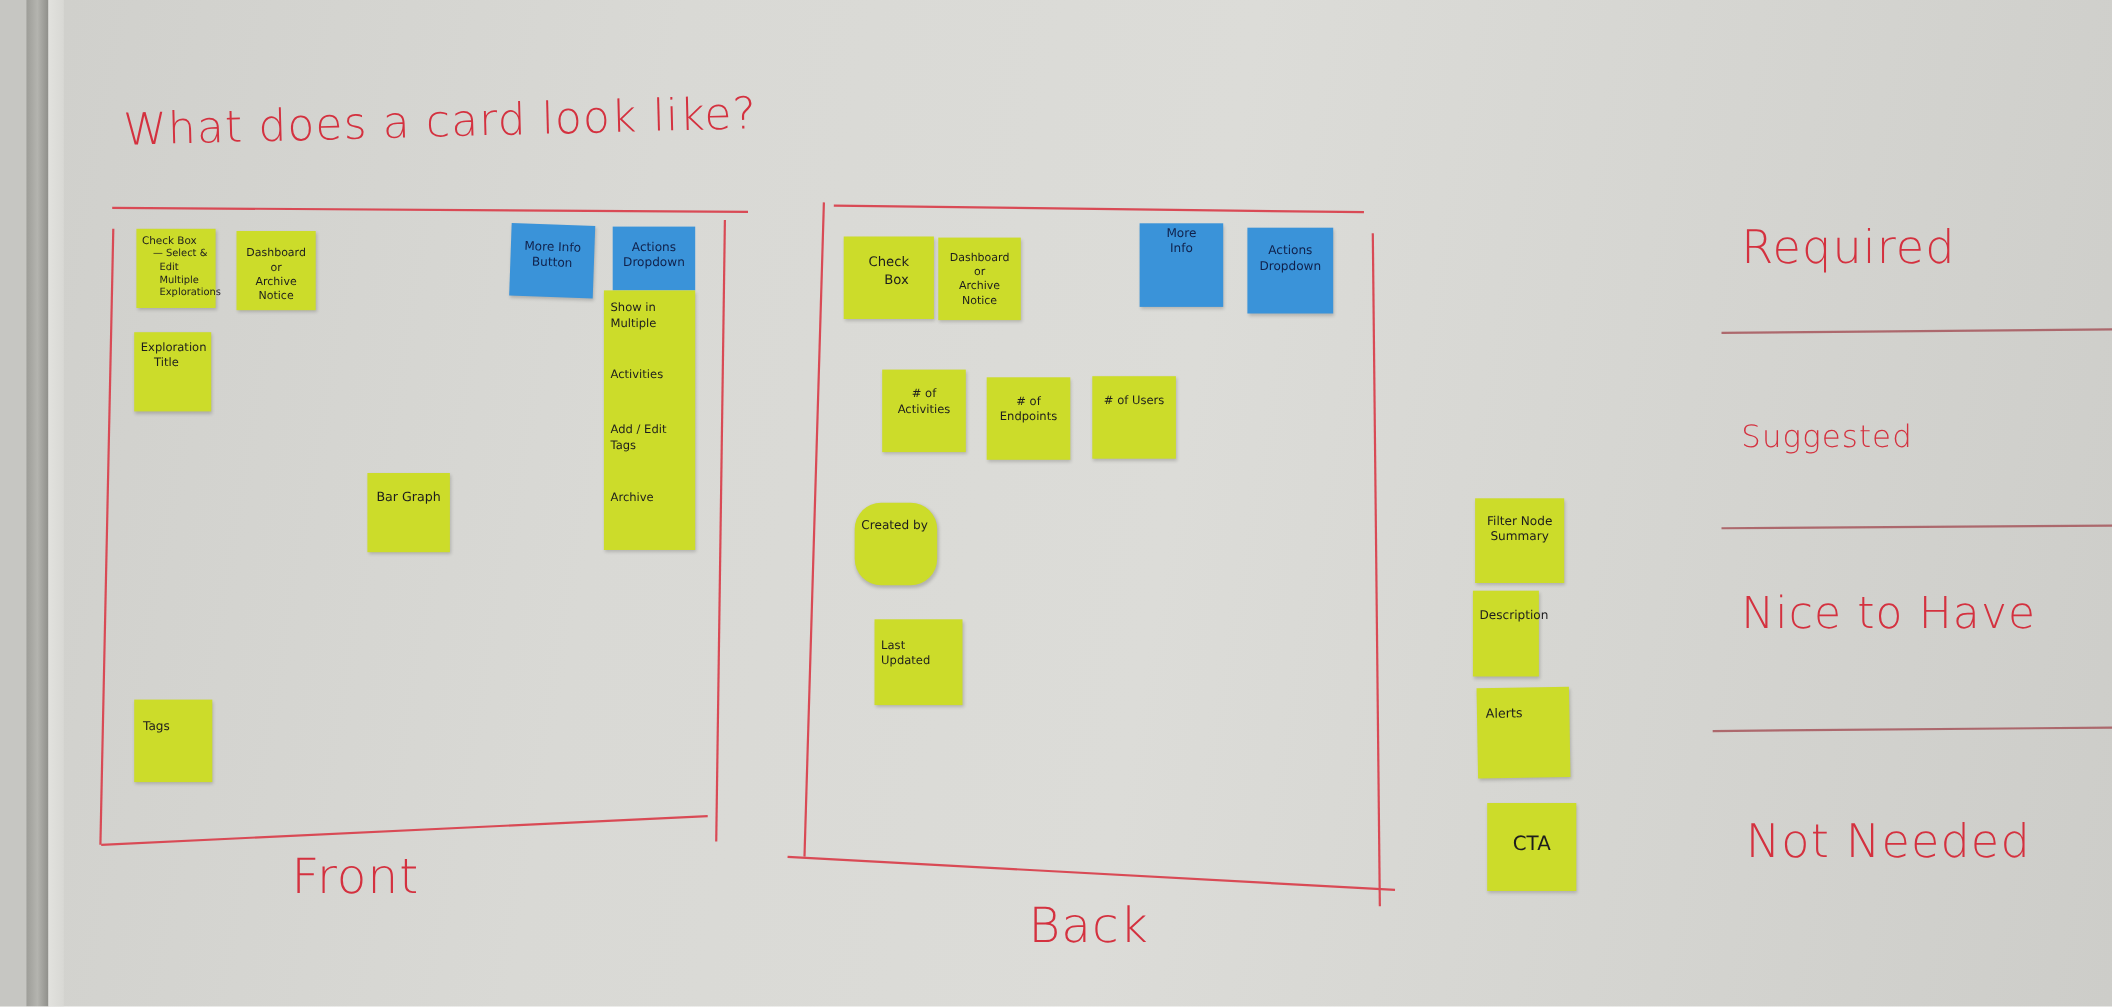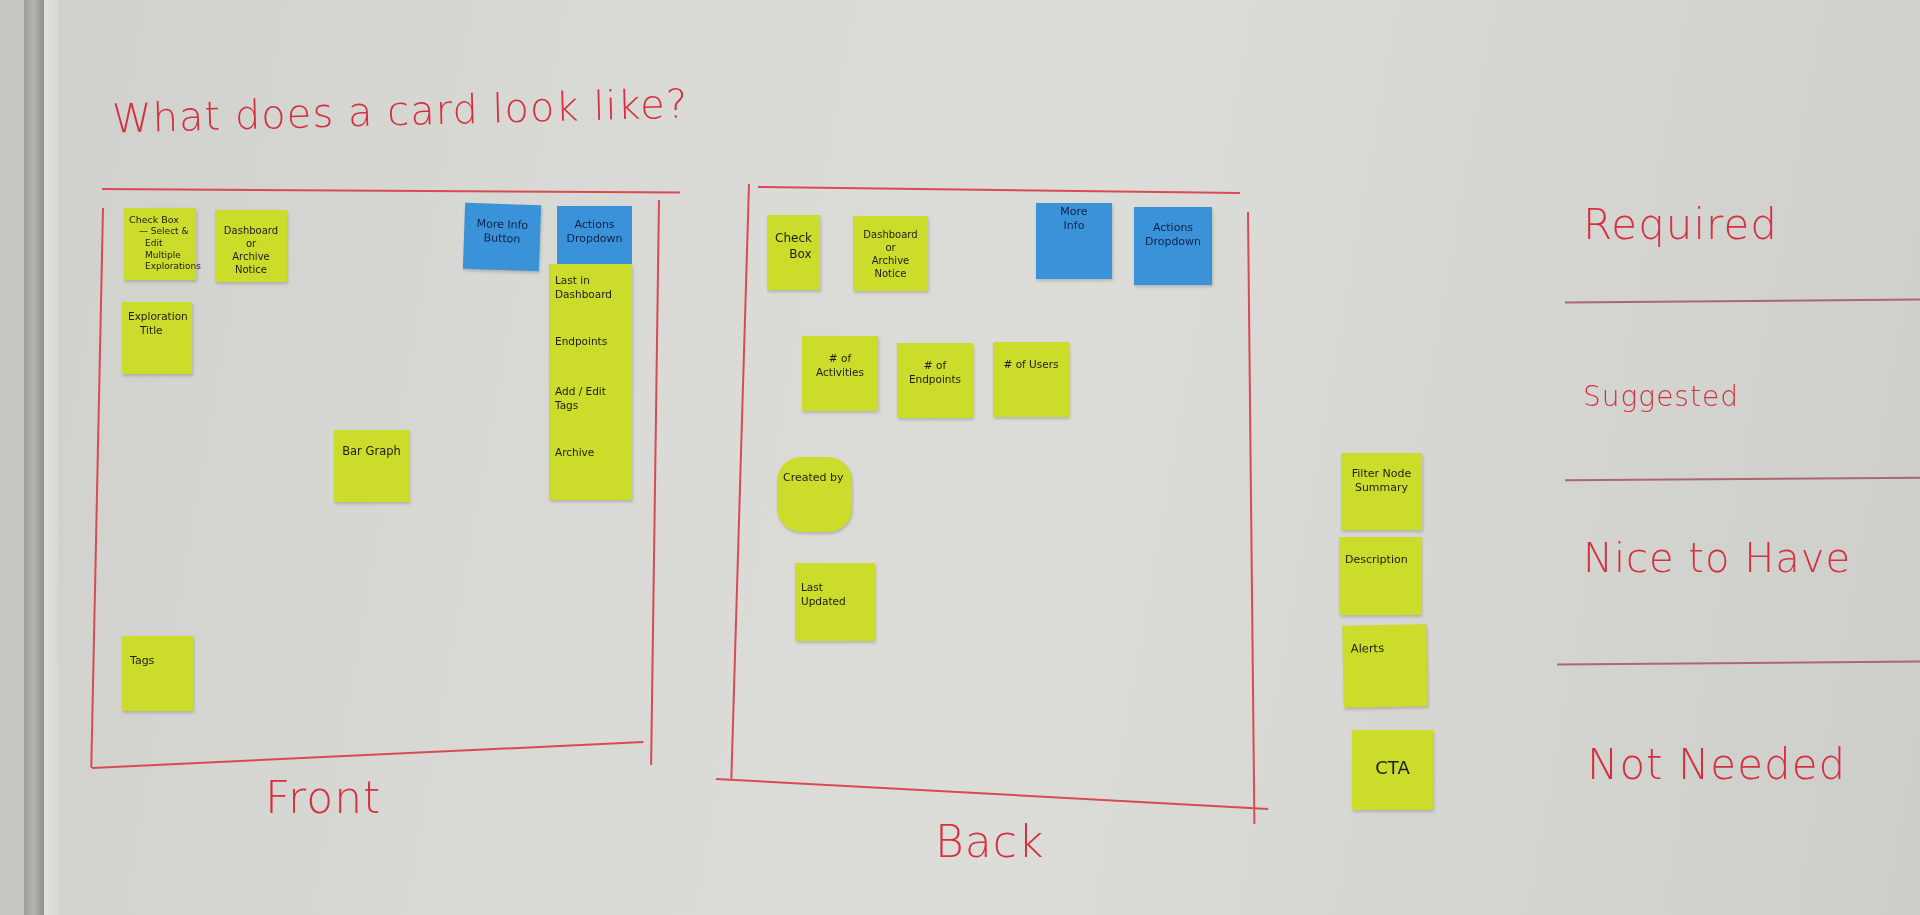--- a/index.html
+++ b/index.html
@@ -63,22 +63,22 @@
 <div class="note blue" style="left:464px; top:204px; width:76px; height:66px; padding:14px 4px; transform:rotate(2deg);">
   <span class="line">More Info</span>
   <span class="line">Button</span>
 </div>
 <div>
   <div class="note blue" style="left:557px; top:206px; width:75px; height:58px; padding:12px 4px; box-shadow:none;">
     <span class="line">Actions</span>
     <span class="line">Dropdown</span>
   </div>
   <div class="note" style="left:549px; top:264px; width:83px; height:236px; padding:10px 6px; text-align:left; font-size:10.5px;">
-    <span class="line" style="margin-bottom:34px;">Last in Dashboard</span>
-    <span class="line" style="margin-bottom:36px;">Endpoints</span>
+    <span class="line" style="margin-bottom:34px;">Show in Multiple</span>
+    <span class="line" style="margin-bottom:36px;">Activities</span>
     <span class="line" style="margin-bottom:34px;">Add / Edit Tags</span>
     <span class="line">Archive</span>
   </div>
 </div>
 <div class="note left" style="left:122px; top:302px; width:70px; height:72px; padding:8px 6px; font-size:10.5px;">
   <span class="line">Exploration</span>
   <span class="line" style="padding-left:12px;">Title</span>
 </div>
 <div class="note" style="left:334px; top:430px; width:75px; height:72px; padding:14px 4px; font-size:11.5px;text-align:center;">
   <span class="line">Bar Graph</span>
@@ -88,21 +88,21 @@
 </div>
 
 <div>
   <div class="red-line" style="left:758px; top:186px; width:482px; transform:rotate(0.7deg);"></div>
   <div class="red-vline" style="left:748px; top:184px; height:595px; transform:rotate(1.7deg);"></div>
   <div class="red-vline" style="left:1247px; top:212px; height:612px; transform:rotate(-0.6deg);"></div>
   <div class="red-line" style="left:716px; top:778px; width:553px; transform:rotate(3.1deg);"></div>
 </div>
 <div class="hand" style="left:935px; top:816px; font-size:44px;">Back</div>
 
-<div class="note" style="left:767px; top:215px; width:53px; height:75px; padding:16px 4px; font-size:12px;">
+<div class="note" style="left:767px; top:215px; width:82px; height:75px; padding:16px 4px; font-size:12px;">
   <span class="line">Check</span>
   <span class="line" style="padding-left:14px;">Box</span>
 </div>
 <div class="note" style="left:853px; top:216px; width:75px; height:75px; padding:12px 2px; font-size:10px;">
   <span class="line">Dashboard</span>
   <span class="line">or</span>
   <span class="line">Archive Notice</span>
 </div>
 <div class="note blue" style="left:1036px; top:203px; width:76px; height:76px; padding:2px 4px;">
   <span class="line">More</span>
@@ -125,21 +125,21 @@
   <span class="line">Created by</span>
 </div>
 <div class="note left" style="left:795px; top:563px; width:80px; height:78px; padding:18px 6px; font-size:10.5px;">
   <span class="line">Last Updated</span>
 </div>
 
 <div class="note" style="left:1341px; top:453px; width:81px; height:77px; padding:14px 2px; font-size:11px;">
   <span class="line">Filter Node</span>
   <span class="line">Summary</span>
 </div>
-<div class="note left" style="left:1339px; top:537px; width:82px; height:78px; padding:16px 6px; font-size:11px;">
+<div class="note left" style="left:1339px; top:537px; width:60px; height:78px; padding:16px 6px; font-size:11px;">
   <span class="line">Description</span>
 </div>
 <div class="note left" style="left:1343px; top:625px; width:84px; height:82px; padding:16px 8px; font-size:11.5px; transform:rotate(-1deg);">
   <span class="line">Alerts</span>
 </div>
 <div class="note" style="left:1352px; top:730px; width:81px; height:80px; padding:26px 4px; font-size:18px;">
   <span class="line">CTA</span>
 </div>
 
 <div>

